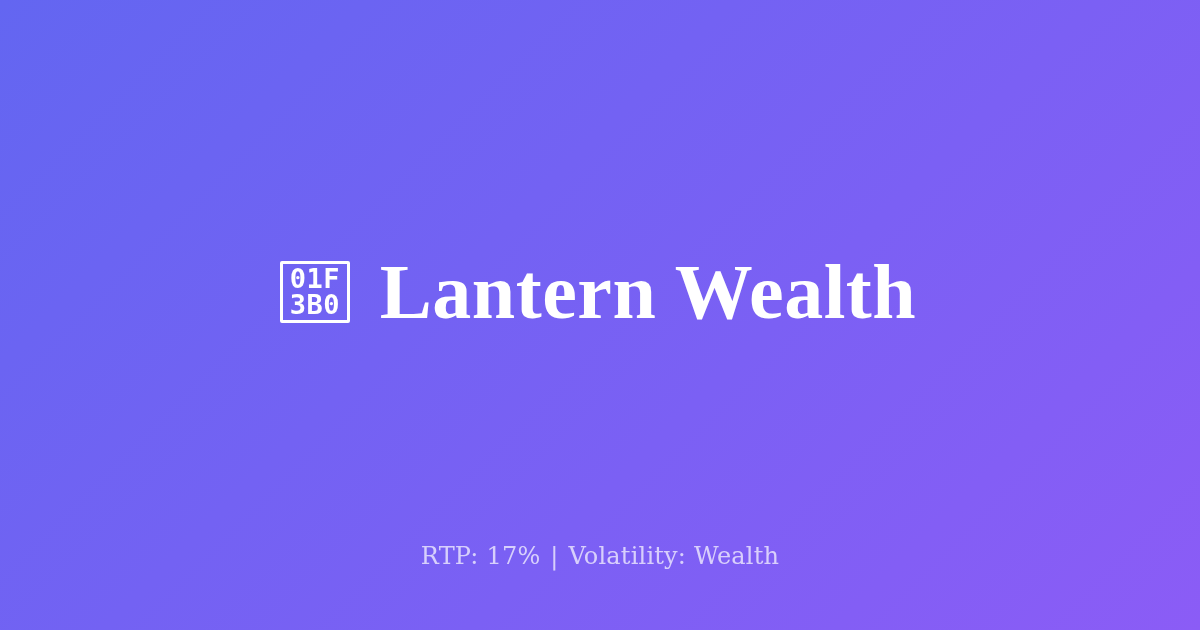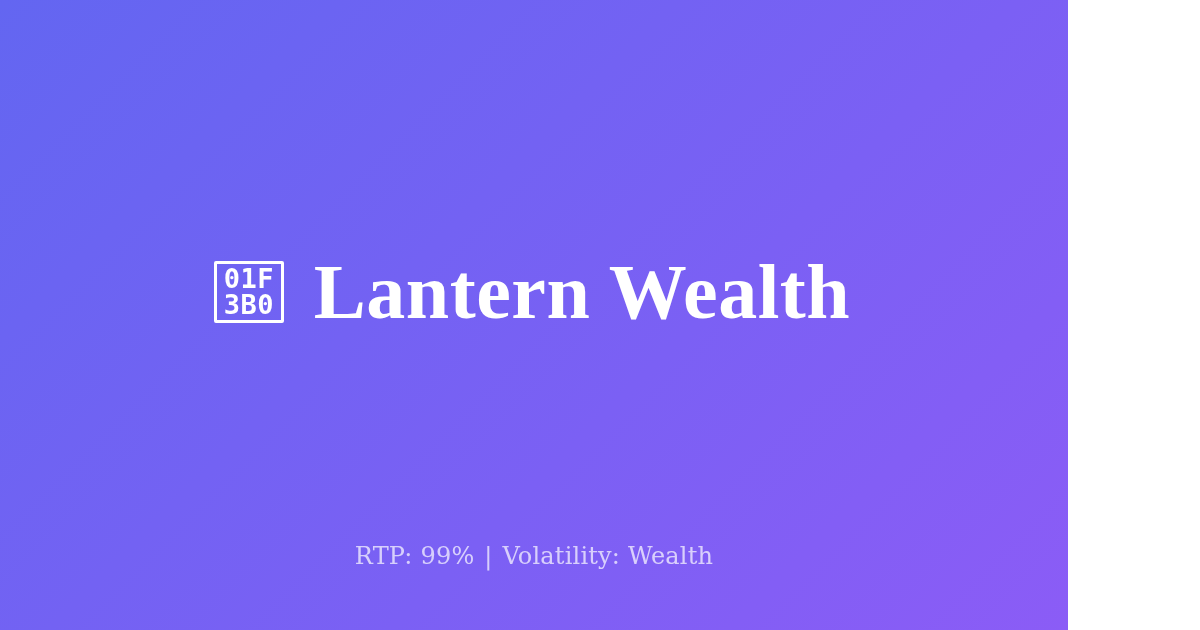--- a/index.html
+++ b/index.html
@@ -12,21 +12,21 @@
     width: 1200px;
     height: 630px;
     overflow: hidden;
     font-family: "DejaVu Serif", "Liberation Serif", serif;
   }
 
   
   .og-card {
     position: relative;
     box-sizing: border-box;
-    width: 1068px;
+    width: 1200px;
     height: 630px;
     background: linear-gradient(135deg, #6366f1 0%, #8b5cf6 100%);
     display: flex;
     flex-direction: column;
     align-items: center;
     justify-content: center;
     overflow: hidden;
   }
 
   
@@ -128,19 +128,19 @@
 
       <h1 class="game-title">Lantern Wealth</h1>
 
     </div>
 
 
   </div>
 
   <div class="game-meta">
     <span>RTP:</span>
-    <span>99%</span>
+    <span>17%</span>
     <span class="meta-sep">|</span>
     <span>Volatility:</span>
     <span>Wealth</span>
   </div>
 
 </div>
 
 </body></html>

